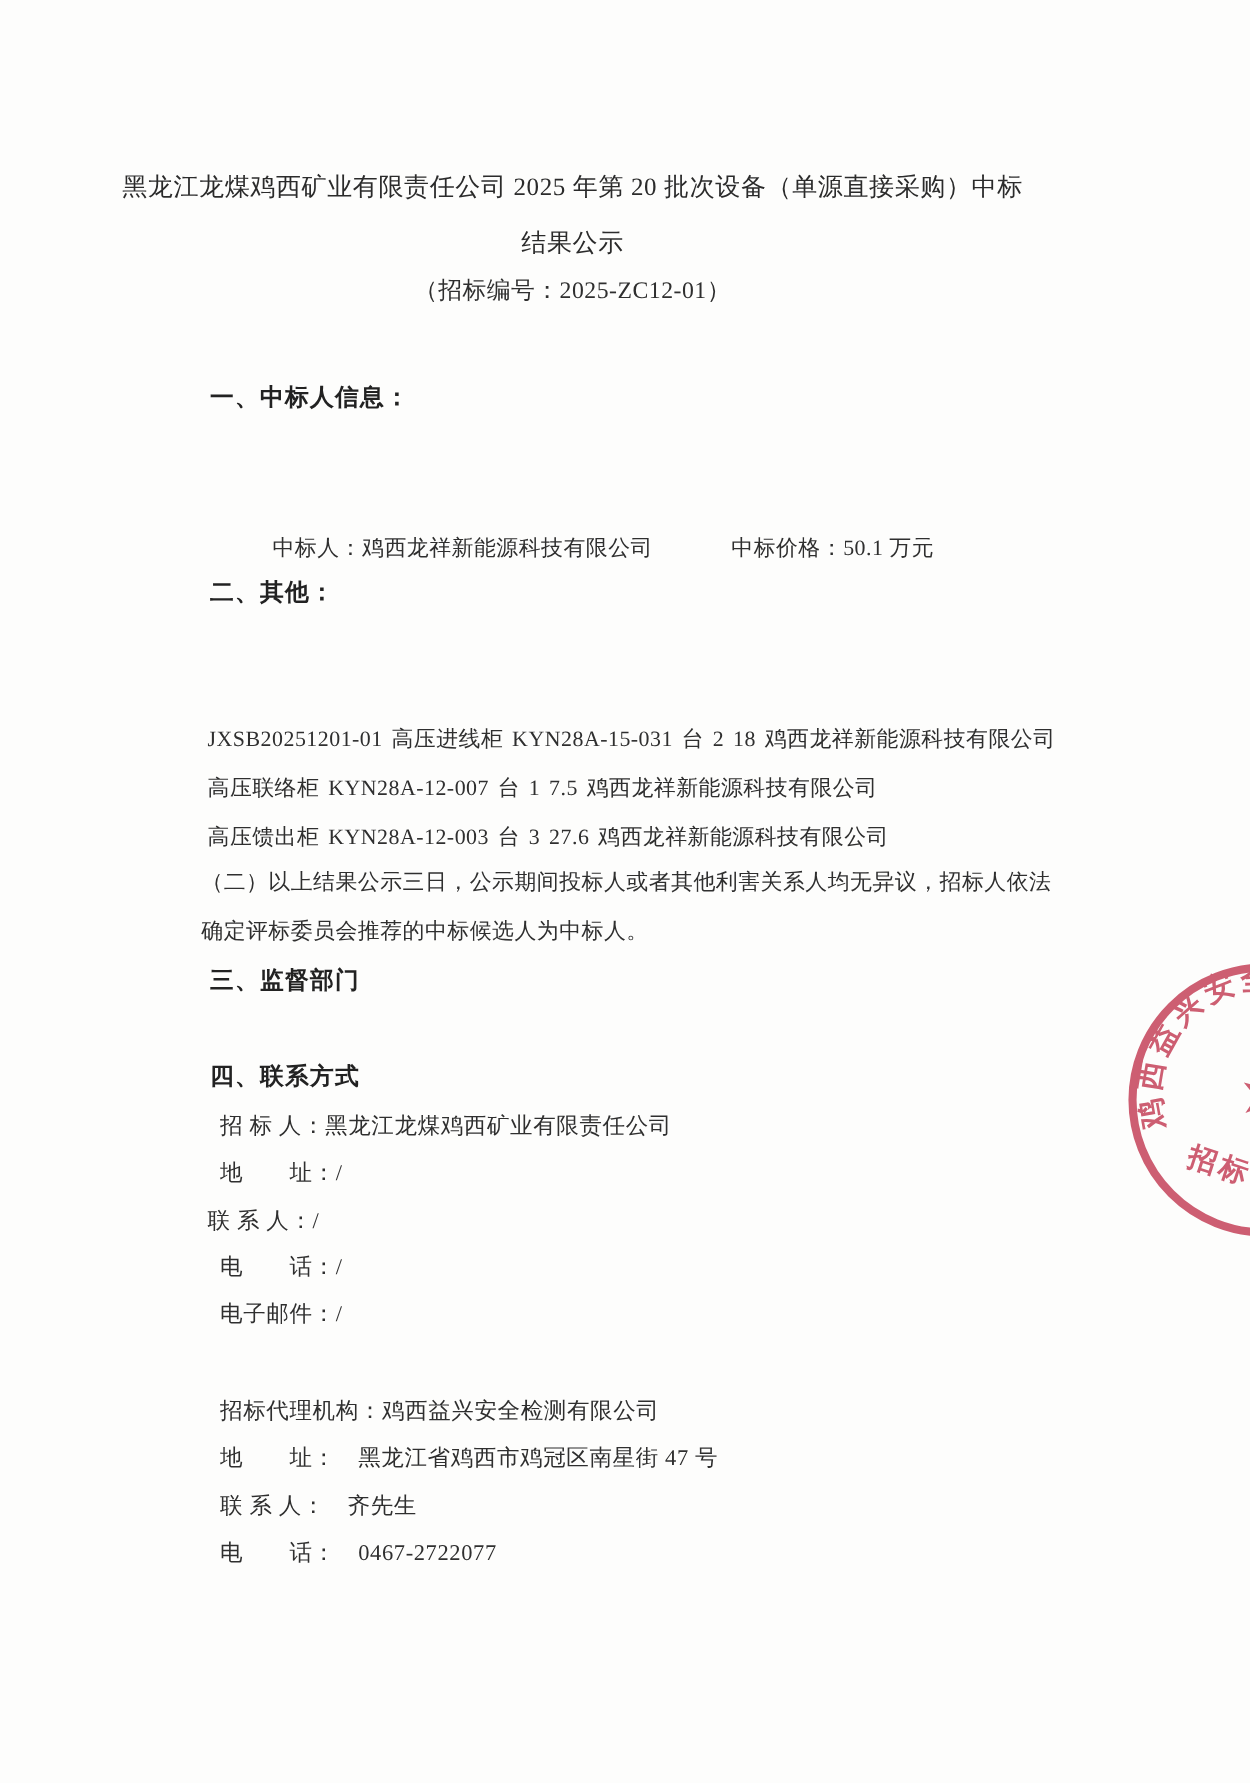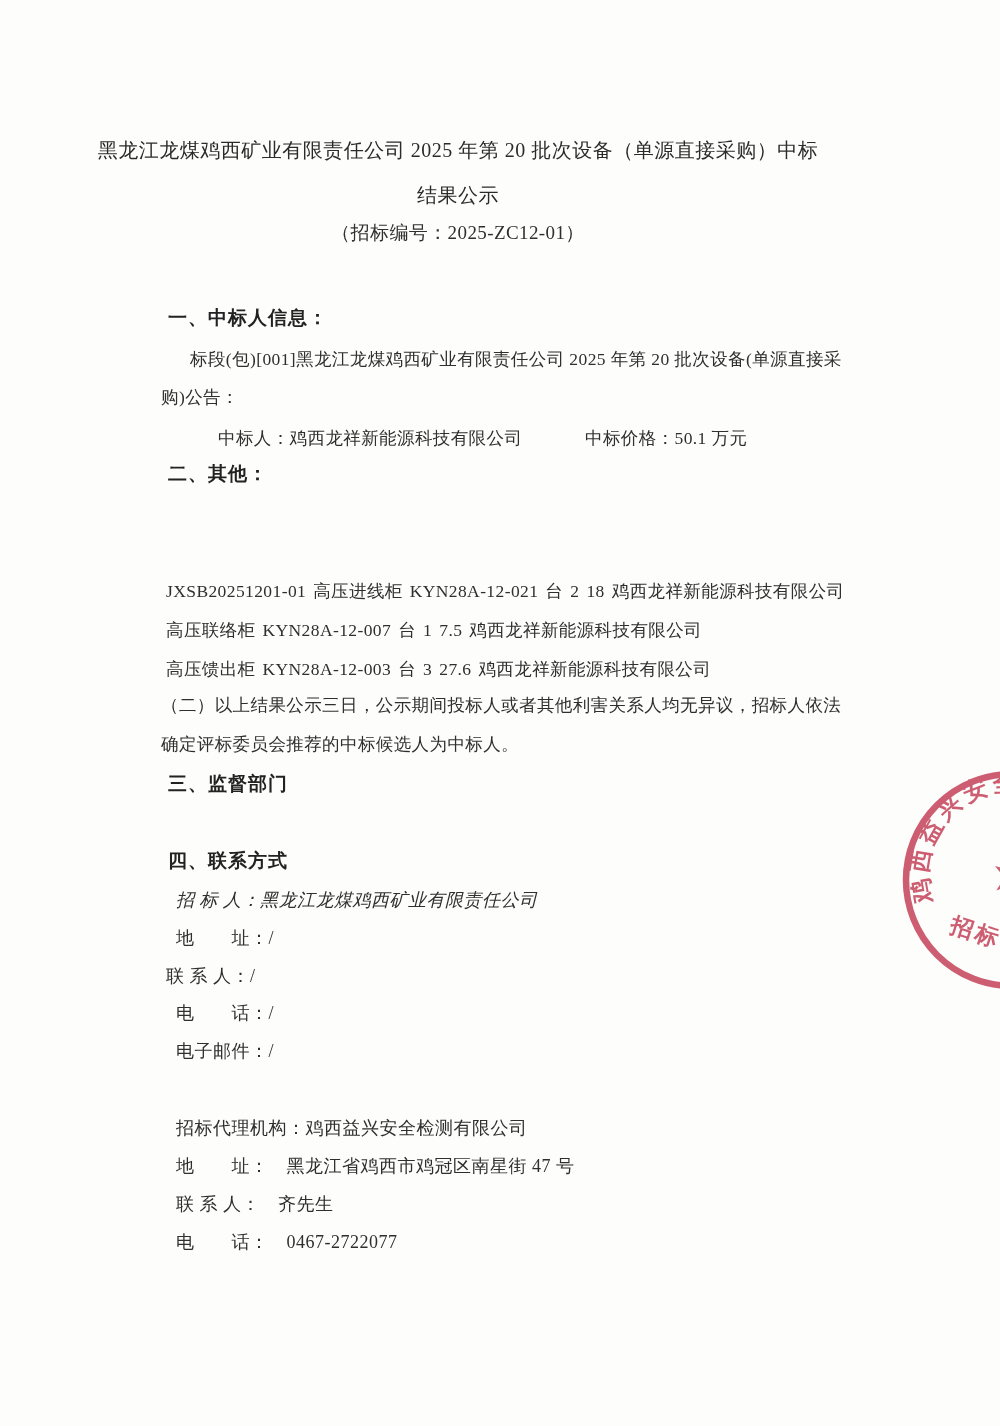--- a/index.html
+++ b/index.html
@@ -33,44 +33,43 @@
 </head>
 <body>
 
 <div class="page">
 
   <div class="ln center title" style="top:138px;">黑龙江龙煤鸡西矿业有限责任公司 2025 年第 20 批次设备（单源直接采购）中标</div>
   <div class="ln center title" style="top:183px;">结果公示</div>
   <div class="ln center" style="top:221px; font-size:19px;">（招标编号：2025-ZC12-01）</div>
 
   <div class="ln heading" style="left:168px; top:308px;">一、中标人信息：</div>
-  <div class="flow indent" style="left:161px; top:340px; width:702px;">标段(包)[001]黑龙江龙煤鸡西矿业有限责任公司 2025 年第 20 批次设备(单源直接采购)公告：</div>
   <div class="ln" style="left:218px; top:428px;"><span>中标人：</span><span>鸡西龙祥新能源科技有限公司</span></div>
   <div class="ln" style="left:585px; top:428px;"><span>中标价格：</span><span>50.1 万元</span></div>
 
   <div class="ln heading" style="left:168px; top:464px;">二、其他：</div>
 
 
   <div class="ln" style="left:166px; top:581px;">
-    <span class="cell">JXSB20251201-01</span><span class="cell">高压进线柜</span><span class="cell">KYN28A-12-021</span><span class="cell">台</span><span class="cell">2</span><span class="cell">18</span><span>鸡西龙祥新能源科技有限公司</span>
+    <span class="cell">JXSB20251201-01</span><span class="cell">高压进线柜</span><span class="cell">KYN28A-15-031</span><span class="cell">台</span><span class="cell">2</span><span class="cell">18</span><span>鸡西龙祥新能源科技有限公司</span>
   </div>
   <div class="ln" style="left:166px; top:620px;">
     <span class="cell"></span><span class="cell">高压联络柜</span><span class="cell">KYN28A-12-007</span><span class="cell">台</span><span class="cell">1</span><span class="cell">7.5</span><span>鸡西龙祥新能源科技有限公司</span>
   </div>
   <div class="ln" style="left:166px; top:659px;">
     <span class="cell"></span><span class="cell">高压馈出柜</span><span class="cell">KYN28A-12-003</span><span class="cell">台</span><span class="cell">3</span><span class="cell">27.6</span><span>鸡西龙祥新能源科技有限公司</span>
   </div>
 
   <div class="flow" style="left:161px; top:686px; width:690px; line-height:38.5px;">（二）以上结果公示三日，公示期间投标人或者其他利害关系人均无异议，招标人依法确定评标委员会推荐的中标候选人为中标人。</div>
 
   <div class="ln heading" style="left:168px; top:774px;">三、监督部门</div>
 
   <div class="ln heading" style="left:168px; top:851px;">四、联系方式</div>
 
-  <div class="ln contact" style="left:176px; top:889px;font-style:italic;"><span>招 标 人：</span><span>黑龙江龙煤鸡西矿业有限责任公司</span></div>
+  <div class="ln contact" style="left:176px; top:889px;"><span>招 标 人：</span><span>黑龙江龙煤鸡西矿业有限责任公司</span></div>
   <div class="ln contact" style="left:176px; top:927px;"><span>地　　址：</span><span>/</span></div>
   <div class="ln contact" style="left:166px; top:965px;"><span>联 系 人：</span><span>/</span></div>
   <div class="ln contact" style="left:176px; top:1002px;"><span>电　　话：</span><span>/</span></div>
   <div class="ln contact" style="left:176px; top:1040px;"><span>电子邮件：</span><span>/</span></div>
 
   <div class="ln contact" style="left:176px; top:1117px;"><span>招标代理机构：</span><span>鸡西益兴安全检测有限公司</span></div>
   <div class="ln contact" style="left:176px; top:1155px;"><span style="margin-right:18px;">地　　址：</span><span>黑龙江省鸡西市鸡冠区南星街 47 号</span></div>
   <div class="ln contact" style="left:176px; top:1193px;"><span style="margin-right:18px;">联 系 人：</span><span>齐先生</span></div>
   <div class="ln contact" style="left:176px; top:1231px;"><span style="margin-right:18px;">电　　话：</span><span>0467-2722077</span></div>
 

